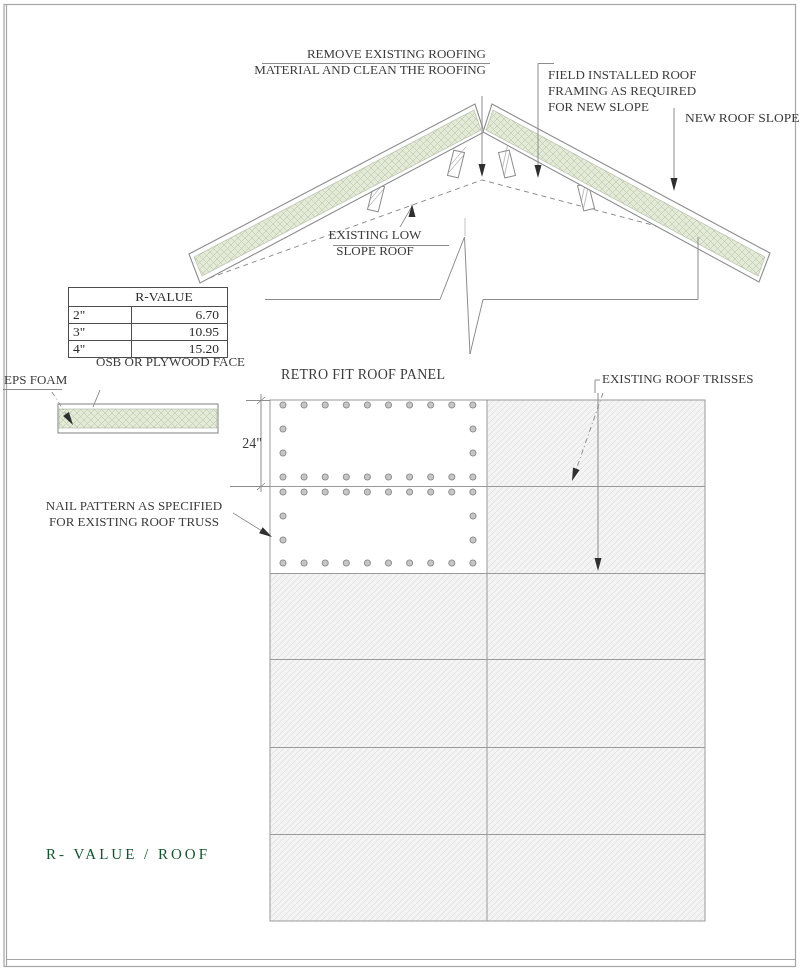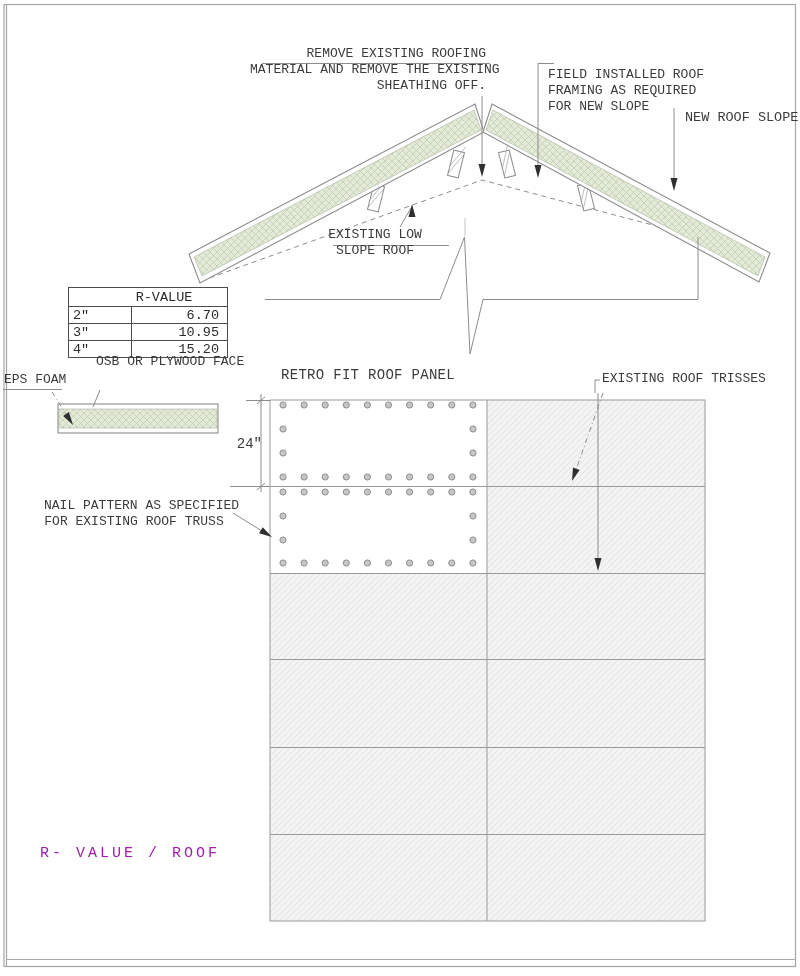--- a/index.html
+++ b/index.html
@@ -1,31 +1,31 @@
 <!DOCTYPE html>
 <html><head>
 <meta charset="utf-8">
 <style>
   html,body{margin:0;padding:0;background:#fff;}
   #canvas{position:relative;width:800px;height:976px;background:#ffffff;overflow:hidden;
-          font-family:Liberation Mono, monospace;}
+          font-family:Liberation Serif, serif;}
   svg{position:absolute;left:0;top:0;}
   .lbl{position:absolute;color:#3b3b3b;font-size:13px;line-height:16px;white-space:nowrap;}
   .lbl div{white-space:nowrap;}
   #lbl-remove{left:250px;top:46px;width:236px;text-align:right;}
   #lbl-field{left:548px;top:67px;width:172px;text-align:left;}
   #lbl-newslope{left:685px;top:110px;font-size:13.5px;}
   #lbl-existlow{left:315px;top:227px;width:120px;text-align:center;}
   #lbl-eps{left:4px;top:372px;}
   #lbl-osb{left:96px;top:354px;}
   #lbl-retrofit{left:281px;top:367px;font-size:14px;letter-spacing:0.3px;}
   #lbl-trisses{left:602px;top:371px;}
   #lbl-24{left:226px;top:436px;width:36px;text-align:right;font-size:14px;}
   #lbl-nail{left:44px;top:498px;width:180px;text-align:center;}
-  #title-block{left:40px;top:844px;width:176px;text-align:center;color:#a21caf;
+  #title-block{left:40px;top:844px;width:176px;text-align:center;color:#14532d;
                font-size:15px;letter-spacing:3px;line-height:20px;}
   #rvalue-table{position:absolute;left:68px;top:287px;border-collapse:collapse;
                 font-size:13.5px;color:#2b2b2b;}
   #rvalue-table td,#rvalue-table th{border:1px solid #4c4c4c;padding:0;height:16px;
                 font-weight:normal;}
   #rvalue-table th{width:126px;text-align:center;height:18px;padding-left:32px;}
   #rvalue-table td.thk{width:48px;text-align:left;padding-left:4px;}
   #rvalue-table td.val{width:72px;text-align:right;padding-right:8px;}
   
   .dln{stroke:#8c8c8c;stroke-width:1;fill:none;}
@@ -217,22 +217,21 @@
     <polyline class="dln" points="600,380 595,380 595,393"></polyline>
     <polyline class="dashdot" points="603,393 576,470"></polyline>
     <polygon class="arrow" points="572,481 579.6,469.9 573,467.5"></polygon>
     <line class="dln" x1="598" y1="393" x2="598" y2="558"></line>
     <polygon class="arrow" points="598,571 594.5,558 601.5,558"></polygon>
   </g>
 </svg>
 
 <div class="lbl" id="lbl-remove">
   <div>REMOVE EXISTING ROOFING</div>
-  <div>MATERIAL AND REMOVE THE EXISTING</div>
-  <div>SHEATHING OFF.</div>
+  <div>MATERIAL AND CLEAN THE ROOFING</div>
 </div>
 
 <div class="lbl" id="lbl-field">
   <div>FIELD INSTALLED ROOF</div>
   <div>FRAMING AS REQUIRED</div>
   <div>FOR NEW SLOPE</div>
 </div>
 
 <div class="lbl" id="lbl-newslope">NEW ROOF SLOPE</div>
 

